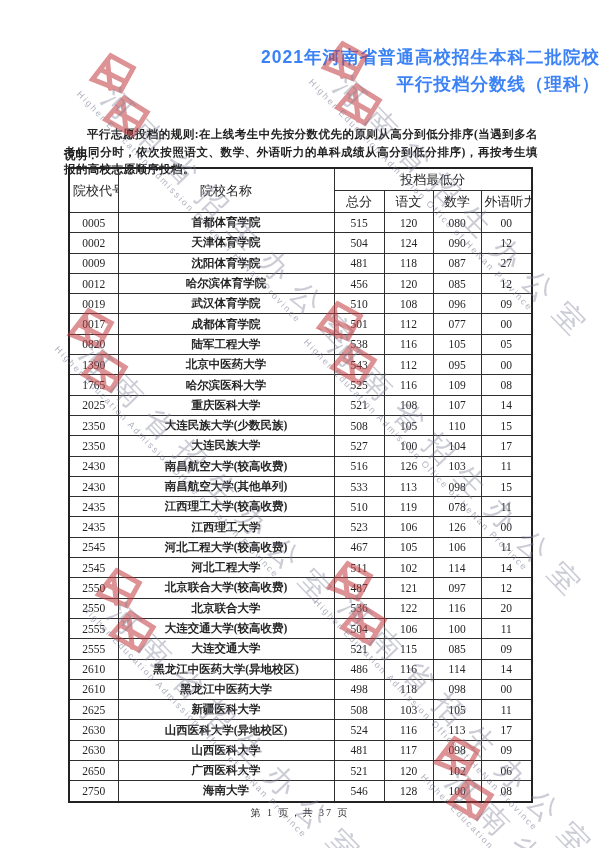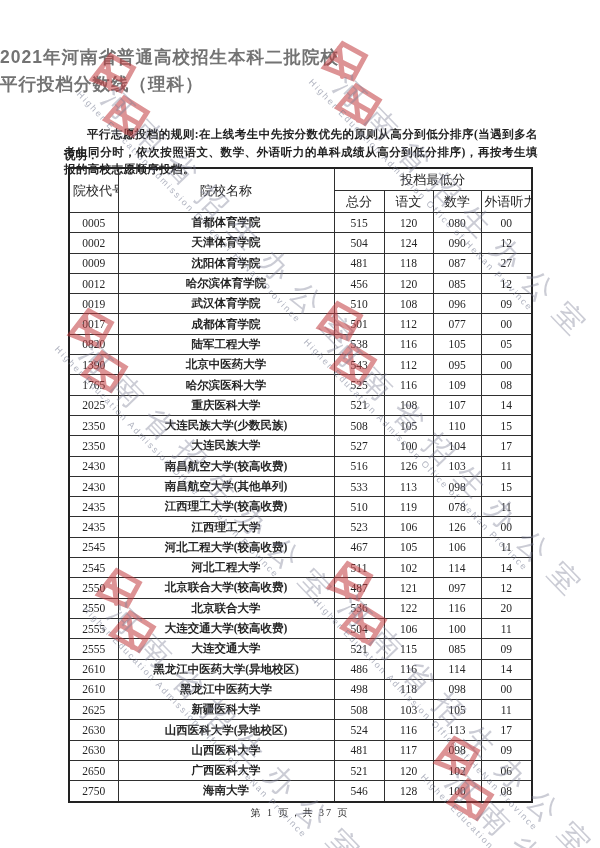--- a/index.html
+++ b/index.html
@@ -8,23 +8,23 @@
     background:#fdfdfd;
     font-family:"Liberation Serif","DejaVu Serif",serif;
     color:#2a2a2a;
     position:relative;
     overflow:hidden;
   }
   .page{position:absolute;inset:0;background:#ffffff;}
   
   .title{
     position:absolute;top:44px;left:0;width:600px;
-    text-align:left;font-weight:bold;
+    text-align:right;font-weight:bold;
     font-size:17.5px;line-height:27px;
-    letter-spacing:1px;color:#737373;
+    letter-spacing:1px;color:#3b82f6;
     font-family:"Liberation Sans","DejaVu Sans",sans-serif;
   }
   
   .notes-label{
     position:absolute;top:100px;left:64px;
     font-size:11.5px;font-weight:bold;color:#1d1d1d;
     font-family:"Liberation Sans","DejaVu Sans",sans-serif;
     margin-top:48px;
   }
   .notes-body{

